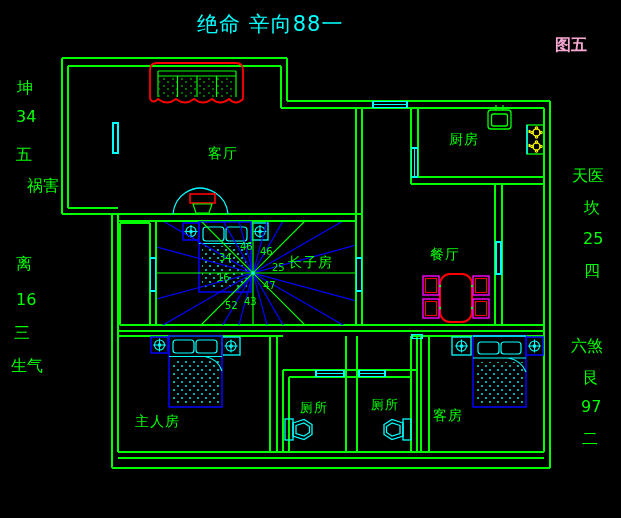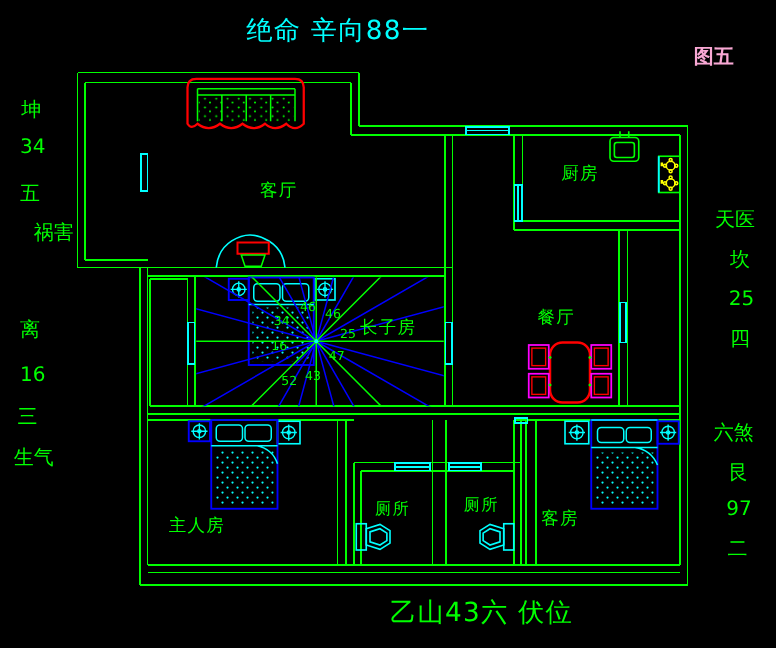--- a/index.html
+++ b/index.html
@@ -213,21 +213,20 @@
 
   <span class="lbl g f16" style="left:572px;top:168px;">天医</span>
   <span class="lbl g f16" style="left:584px;top:200px;">坎</span>
   <span class="lbl g f16" style="left:583px;top:231px;">25</span>
   <span class="lbl g f16" style="left:584px;top:263px;">四</span>
   <span class="lbl g f16" style="left:571px;top:338px;">六煞</span>
   <span class="lbl g f16" style="left:583px;top:370px;">艮</span>
   <span class="lbl g f16" style="left:581px;top:399px;">97</span>
   <span class="lbl g f16" style="left:582px;top:431px;">二</span>
 
-  <span class="lbl g f15" style="left:312px;top:480px;">乙山43六 伏位</span>
 
   <span class="lbl g room" style="left:208px;top:146px;">客厅</span>
   <span class="lbl g room" style="left:449px;top:132px;text-align:center;">厨房</span>
   <span class="lbl g room" style="left:288px;top:255px;">长子房</span>
   <span class="lbl g room" style="left:430px;top:247px;">餐厅</span>
   <span class="lbl g room" style="left:135px;top:414px;">主人房</span>
   <span class="lbl g room" style="left:300px;top:401px;font-size:13px;">厕所</span>
   <span class="lbl g room" style="left:371px;top:398px;font-size:13px;">厕所</span>
   <span class="lbl g room" style="left:433px;top:408px;">客房</span>
 

